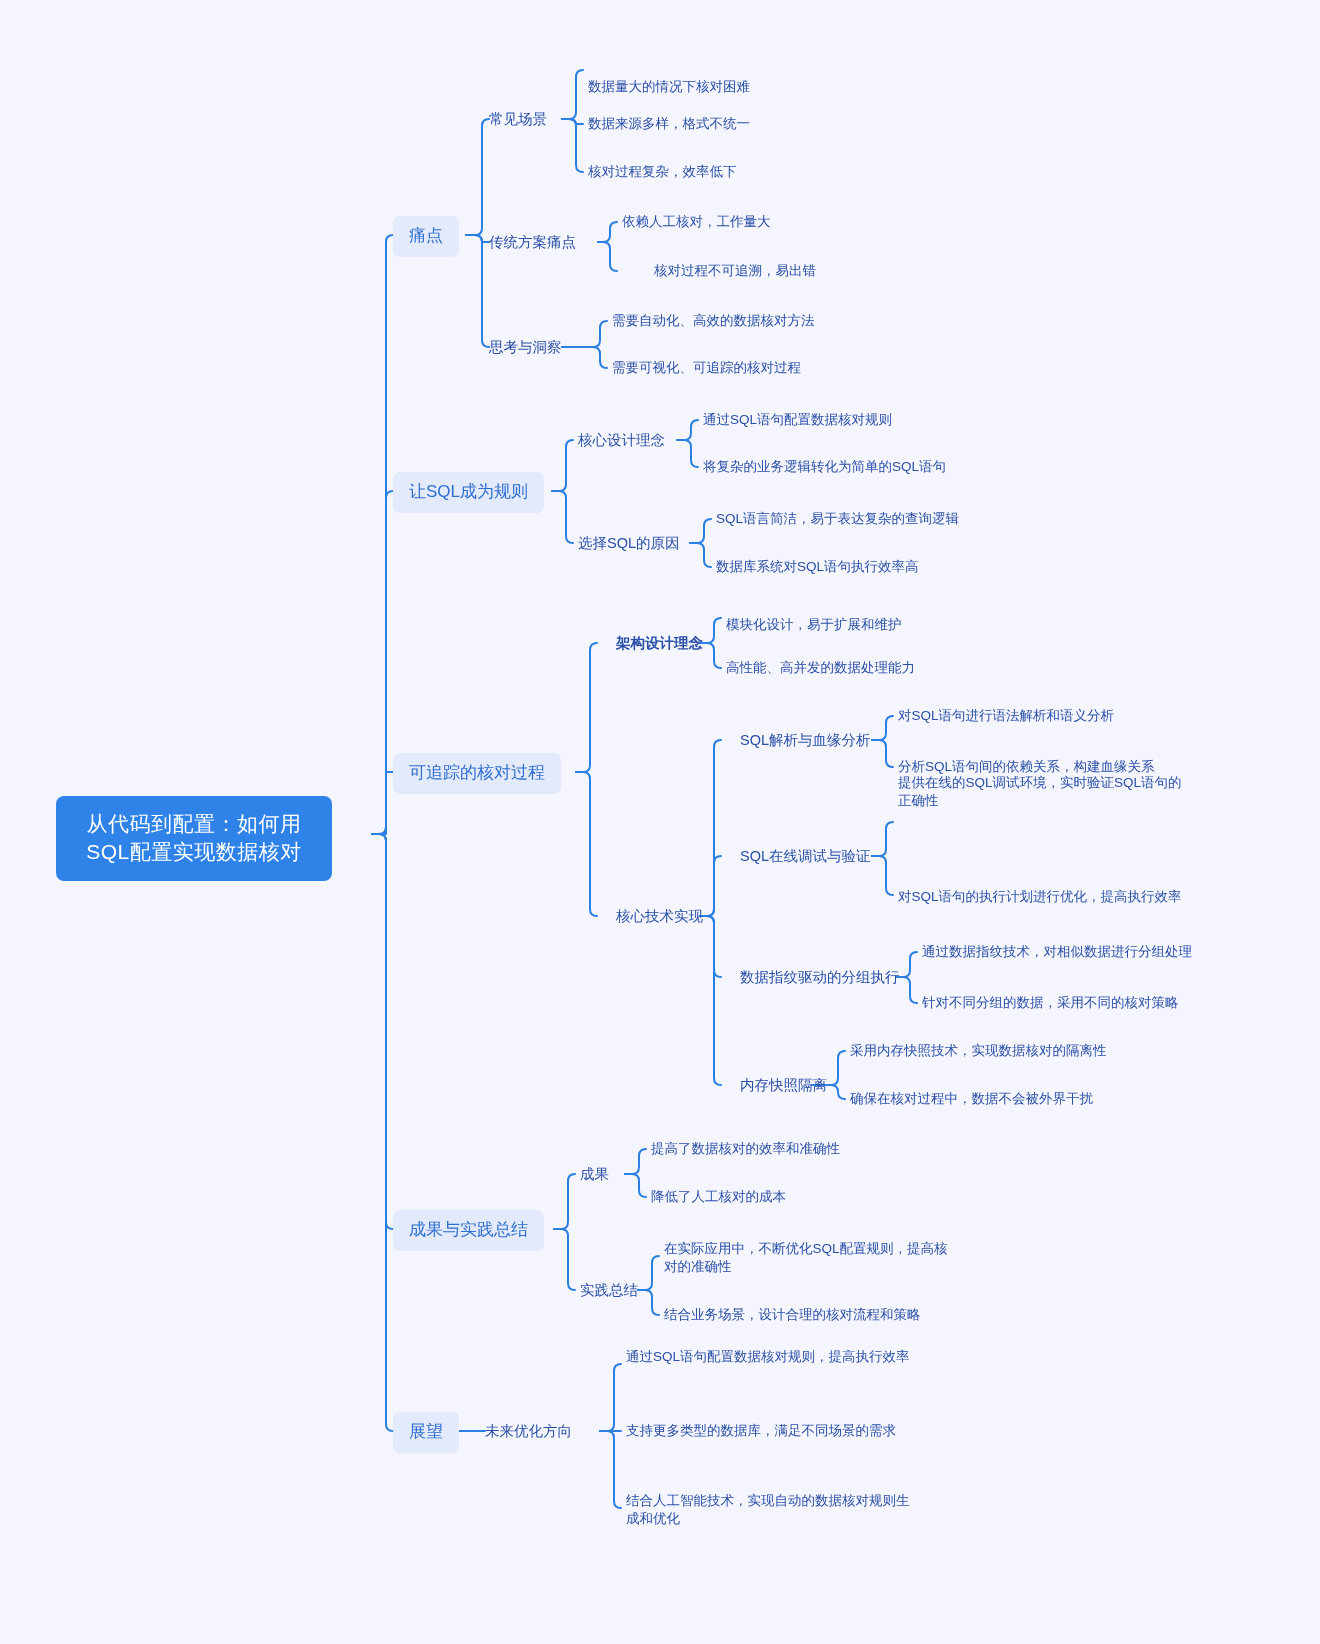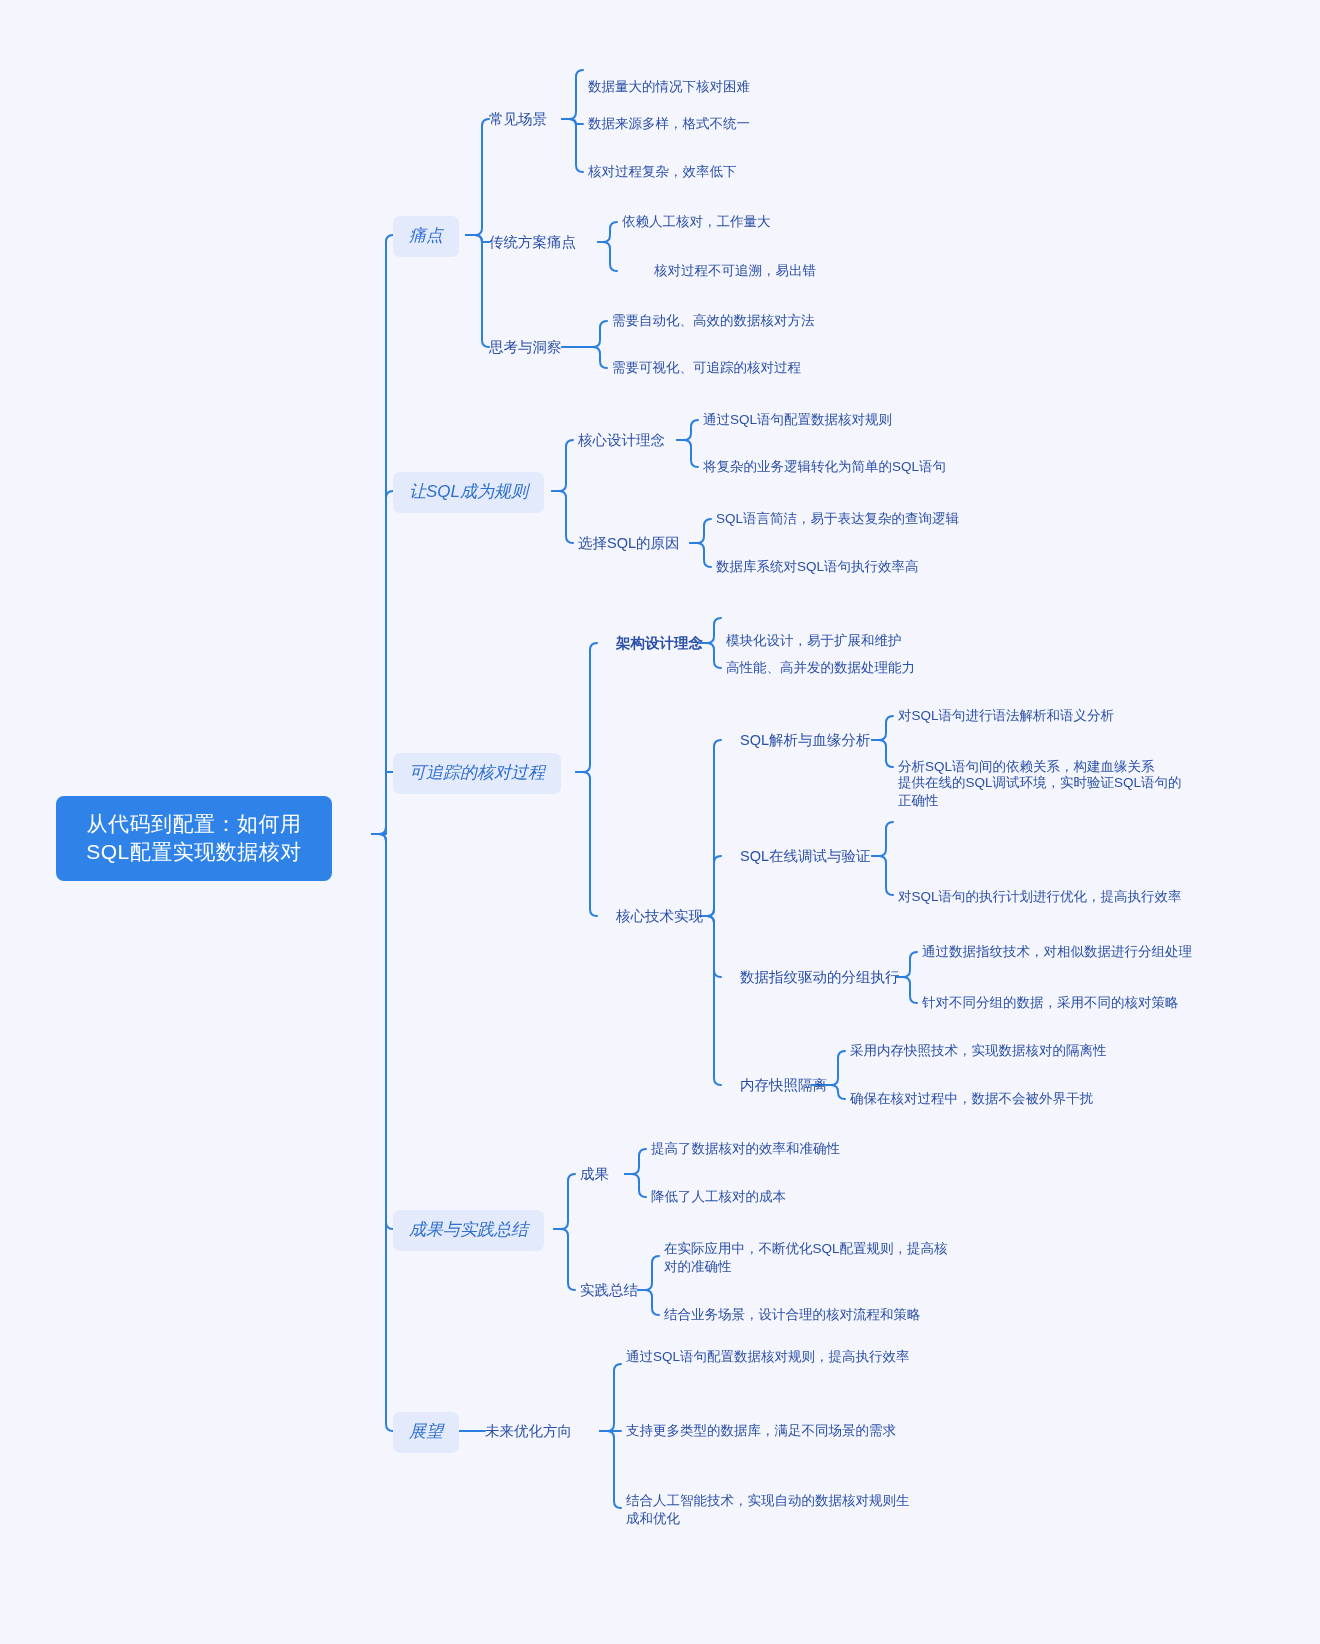--- a/index.html
+++ b/index.html
@@ -52,21 +52,20 @@
   }
   
   .node.lvl1 {
     background: #e3eafb;
     color: #2f6fd0;
     border-radius: 7px;
     font-size: 17px;
     padding: 9px 16px;
     text-align: center;
     white-space: nowrap;
-    font-style: italic;
   }
   
   .node.lvl2 {
     color: #2a4fa8;
     font-size: 14.5px;
     white-space: nowrap;
   }
   
   .node.lvl3 {
     color: #2a4fa8;
@@ -181,21 +180,21 @@
 
   <div class="node lvl3" style="left:703px; top:411px;">通过SQL语句配置数据核对规则</div>
   <div class="node lvl3" style="left:703px; top:458px;">将复杂的业务逻辑转化为简单的SQL语句</div>
 
   <div class="node lvl3" style="left:716px; top:510px;">SQL语言简洁，易于表达复杂的查询逻辑</div>
   <div class="node lvl3" style="left:716px; top:558px;">数据库系统对SQL语句执行效率高</div>
 
   <div class="node lvl2" style="left:616px; top:634px;font-weight:bold;">架构设计理念</div>
   <div class="node lvl2" style="left:616px; top:907px;">核心技术实现</div>
 
-  <div class="node lvl3" style="left:726px; top:616px;margin-top:16px;">模块化设计，易于扩展和维护</div>
+  <div class="node lvl3" style="left:726px; top:616px;">模块化设计，易于扩展和维护</div>
   <div class="node lvl3" style="left:726px; top:659px;">高性能、高并发的数据处理能力</div>
 
   <div class="node lvl2" style="left:740px; top:731px;">SQL解析与血缘分析</div>
   <div class="node lvl2" style="left:740px; top:847px;">SQL在线调试与验证</div>
   <div class="node lvl2" style="left:740px; top:968px;">数据指纹驱动的分组执行</div>
   <div class="node lvl2" style="left:740px; top:1076px;">内存快照隔离</div>
 
   <div class="node lvl3" style="left:898px; top:707px;">对SQL语句进行语法解析和语义分析</div>
   <div class="node lvl3" style="left:898px; top:758px;">分析SQL语句间的依赖关系，构建血缘关系</div>
 

